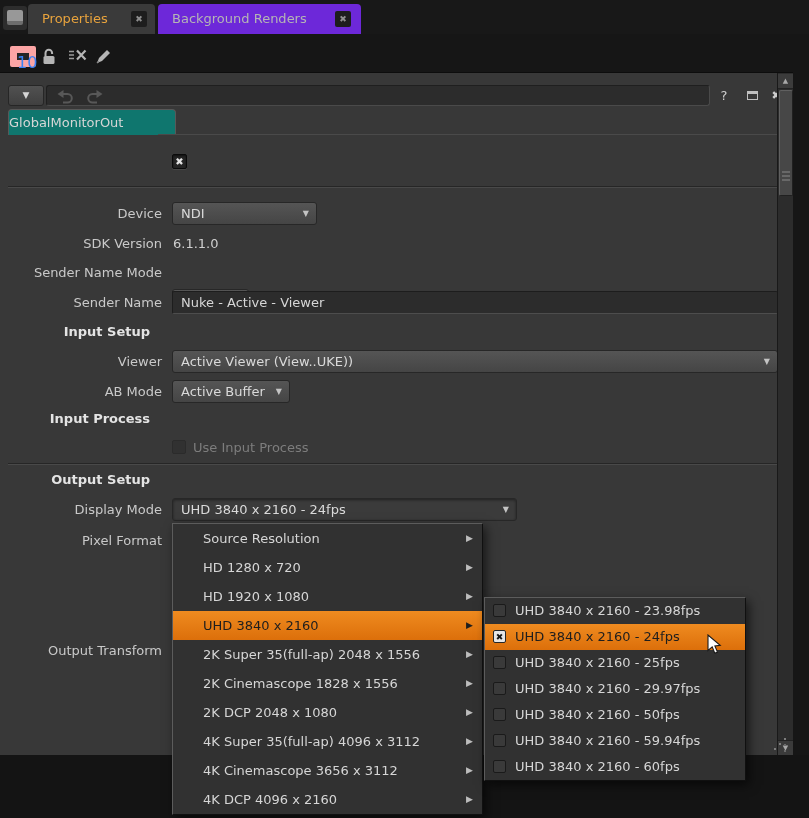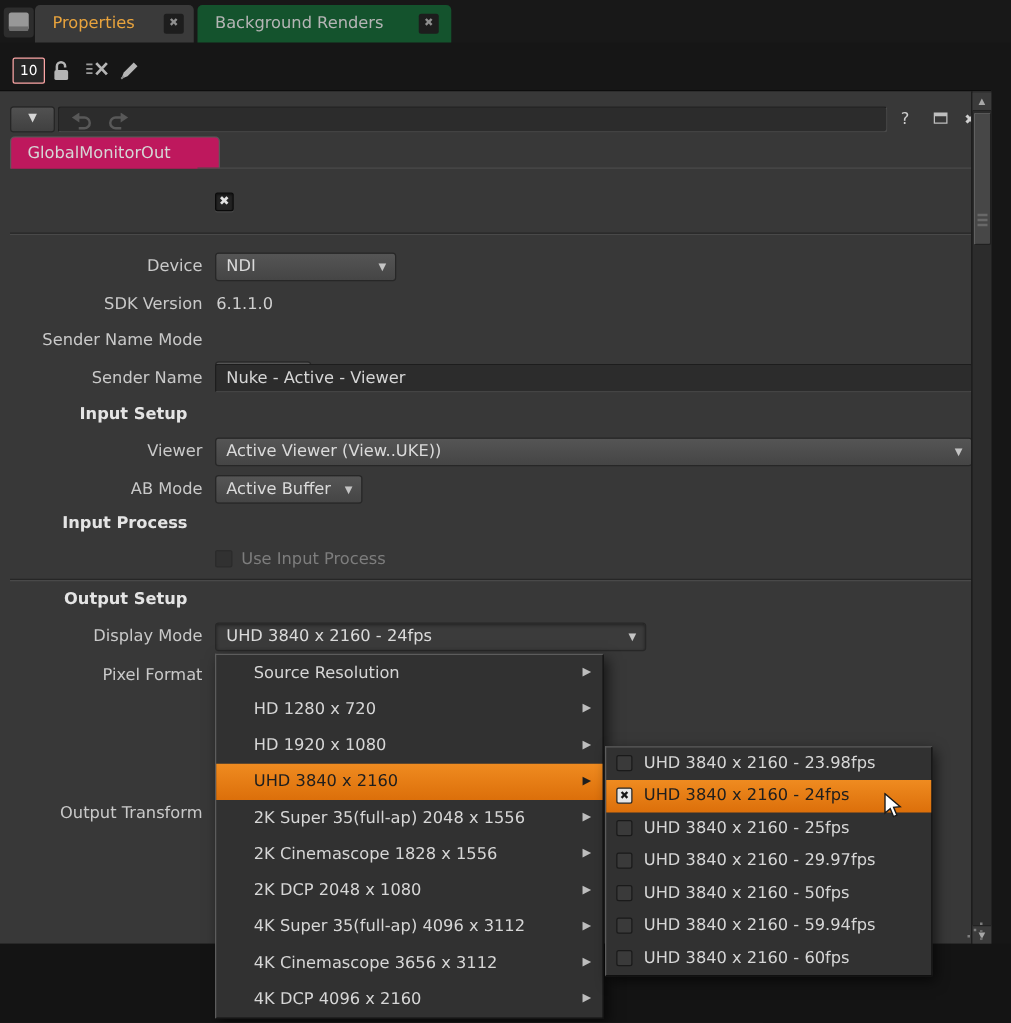--- a/index.html
+++ b/index.html
@@ -4,40 +4,40 @@
 <style>
   * { margin:0; padding:0; box-sizing:border-box; }
   html,body { background:#0e0e0e; }
   body { font-family:"DejaVu Sans","Liberation Sans",sans-serif; }
   .screen { position:relative; width:809px; height:818px; background:#161616; overflow:hidden; font-size:13px; color:#cccccc; }
 
   
   .tabstrip { position:absolute; left:0; top:0; width:809px; height:34px; background:#181818; }
   .pane-icon { position:absolute; left:3px; top:6px; width:24px; height:24px; background:#2d2d2d; border-radius:3px; cursor:pointer; }
   .pane-inner { position:absolute; left:4px; top:4px; width:16px; height:15px; background:#989898; border-radius:2px; border-bottom:4px solid #6d6d6d; }
-  .tab { position:absolute; top:4px; height:30px; border-radius:4px 4px 0 0; background:#14532d; cursor:pointer; }
+  .tab { position:absolute; top:4px; height:30px; border-radius:4px 4px 0 0; background:#6d28d9; cursor:pointer; }
   .tab.active { background:#3a3a3a; }
   .tab-label { position:absolute; left:14px; top:7px; font-size:13px; color:#b5b5b5; white-space:nowrap; }
   .tab.active .tab-label { color:#e8a33d; }
   .tab-close { position:absolute; top:7px; width:16px; height:16px; line-height:16px; text-align:center; font-size:9px; color:#8f8f8f; background:#1d1d1d; border-radius:2px; cursor:pointer; }
 
   
-  .count-field { position:absolute; left:10px; top:46px; width:26px; height:21px; background:#262626; border:1px solid #fca5a5; border-radius:2px; color:#ffffff; text-align:center; line-height:19px; font-size:11px; }
+  .count-field { position:absolute; left:10px; top:46px; width:26px; height:21px; background:#262626; border:7px solid #fca5a5; border-radius:2px; color:#3b82f6; text-align:center; line-height:19px; font-size:16px; }
   .tool-icon { position:absolute; top:48px; width:24px; height:18px; cursor:pointer; }
 
   
   .panel { position:absolute; left:0; top:72px; width:793px; height:683px; background:#383838; border-top:1px solid #0d0d0d; }
   .collapse-btn { position:absolute; left:8px; top:12px; width:36px; height:21px; background:linear-gradient(#515151,#404040); border:1px solid #262626; border-radius:3px; text-align:center; line-height:19px; font-size:9px; color:#d6d6d6; cursor:pointer; }
   .title-bar { position:absolute; left:46px; top:12px; width:664px; height:21px; background:#2c2c2c; border:1px solid #1f1f1f; border-bottom-color:#4a4a4a; border-right-color:#4a4a4a; border-radius:3px; }
   .hist-icon { position:absolute; top:4px; width:18px; height:14px; cursor:pointer; }
   .hist-icon.flip { transform:scaleX(-1); }
   .head-btn { position:absolute; top:12px; width:20px; height:21px; text-align:center; line-height:21px; color:#cfcfcf; font-size:13px; cursor:pointer; }
   .float-glyph { display:inline-block; width:11px; height:9px; border:1px solid #bfbfbf; border-top:3px solid #bfbfbf; margin-top:5px; }
 
-  .node-tab { position:absolute; left:8px; top:36px; width:168px; height:26px; background:#be185d; border:1px solid #585858; border-bottom:none; border-radius:4px 4px 0 0; line-height:25px; padding-left:13px; color:#d6d6d6; font-size:13px; cursor:pointer; }
+  .node-tab { position:absolute; left:8px; top:36px; width:168px; height:26px; background:#0f766e; border:1px solid #585858; border-bottom:none; border-radius:4px 4px 0 0; line-height:25px; padding-left:0; color:#d6d6d6; font-size:13px; cursor:pointer; }
   .tab-line { position:absolute; left:158px; top:61px; width:628px; height:1px; background:#4a4a4a; }
 
   .frow { position:absolute; left:0; width:786px; height:23px; }
   .flabel { position:absolute; left:0; width:162px; text-align:right; line-height:23px; color:#c9c9c9; font-size:13px; white-space:nowrap; }
   .glabel { position:absolute; left:0; width:150px; text-align:right; line-height:20px; color:#e4e4e4; font-weight:bold; font-size:13px; white-space:nowrap; }
   .divider { position:absolute; left:8px; width:778px; height:1px; background:#262626; box-shadow:0 1px 0 #494949; }
 
   .checkbox { position:absolute; width:15px; height:15px; background:#242424; border:1px solid #0a0a0a; border-radius:2px; box-shadow:0 1px 0 rgba(255,255,255,.08), inset 0 1px 2px rgba(0,0,0,.55); text-align:center; line-height:14px; font-size:10px; color:#e3e3e3; cursor:pointer; }
   .checkbox.disabled { background:#313131; border-color:#2b2b2b; box-shadow:none; cursor:default; }
   .check-label { position:absolute; left:195px; line-height:23px; font-size:13px; color:#c9c9c9; white-space:nowrap; }

